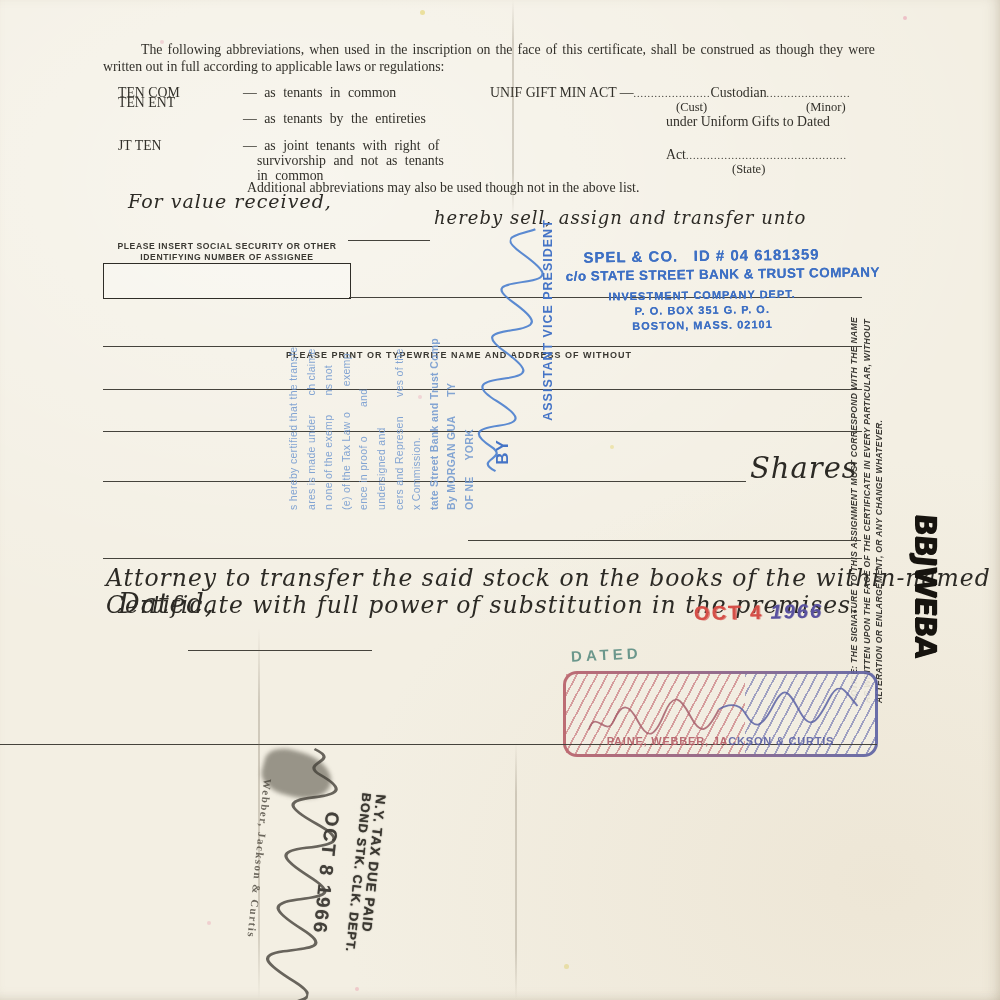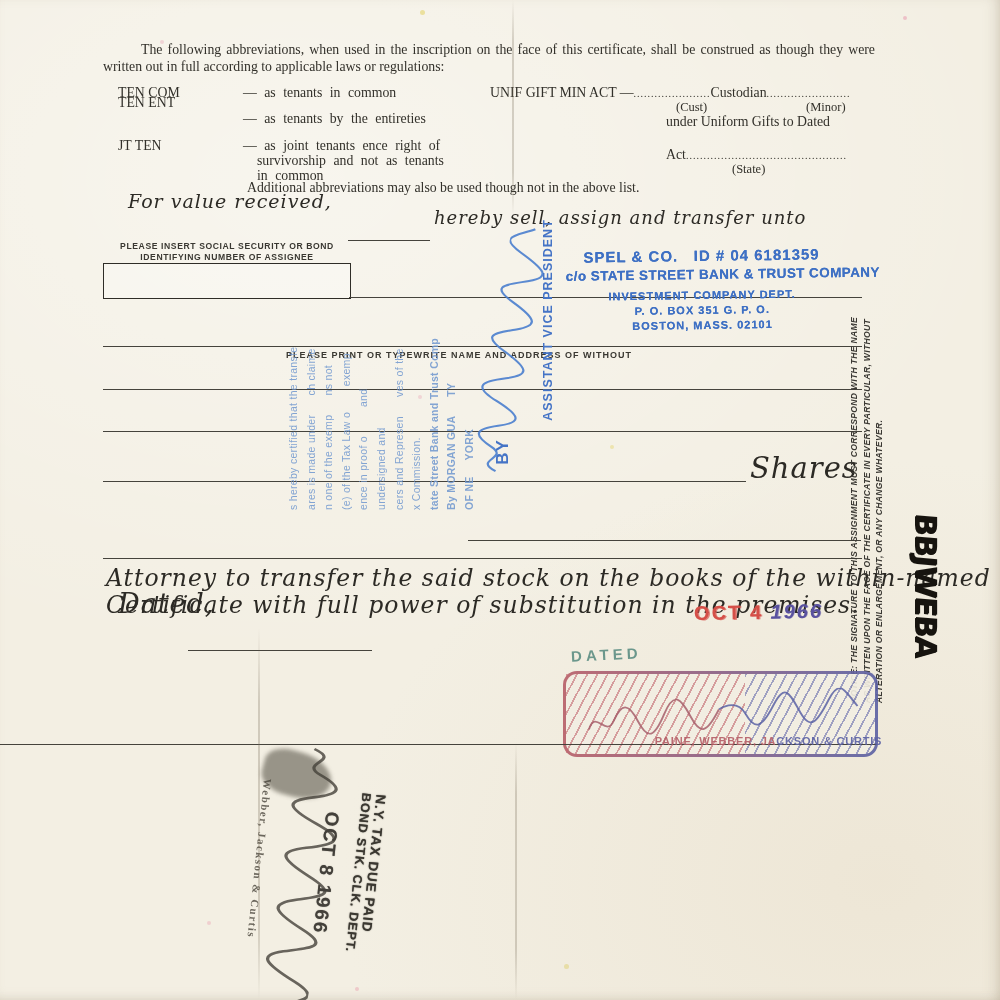--- a/index.html
+++ b/index.html
@@ -38,21 +38,21 @@
 
   <div class="t serif13" style="left:103px;top:41px;width:772px;text-indent:38px;text-align:justify;">The following abbreviations, when used in the inscription on the face of this certificate, shall be construed as though they were written out in full according to applicable laws or regulations:</div>
 
   <div class="t serif13" style="left:118px;top:84px;">TEN COM</div>
   <div class="t serif13 ws" style="left:243px;top:84px;">— as tenants in common</div>
 
   <div class="t serif13" style="left:118px;top:94px;">TEN ENT</div>
   <div class="t serif13 ws" style="left:243px;top:110px;">— as tenants by the entireties</div>
 
   <div class="t serif13" style="left:118px;top:137px;">JT TEN</div>
-  <div class="t serif13 ws" style="left:243px;top:137px;">— as joint tenants ence right of</div>
+  <div class="t serif13 ws" style="left:243px;top:137px;">— as joint tenants with right of</div>
   <div class="t serif13 ws" style="left:257px;top:152px;">survivorship and not as tenants</div>
   <div class="t serif13 ws" style="left:257px;top:167px;">in common</div>
 
   <div class="t serif13" style="left:490px;top:84px;width:390px;white-space:nowrap;">
     <span>UNIF GIFT MIN ACT —</span><span style="font-size:10px;letter-spacing:1px;">......................</span><span>Custodian</span><span style="font-size:10px;letter-spacing:1px;">........................</span>
   </div>
   <div class="t serif13" style="left:676px;top:99px;font-size:12.5px;">(Cust)</div>
   <div class="t serif13" style="left:806px;top:99px;font-size:12.5px;">(Minor)</div>
   <div class="t serif13" style="left:666px;top:113px;">under Uniform Gifts to Dated</div>
 
@@ -61,21 +61,21 @@
   </div>
   <div class="t serif13" style="left:732px;top:161px;font-size:12.5px;">(State)</div>
 
   <div class="t serif13" style="left:247px;top:179px;">Additional abbreviations may also be used though not in the above list.</div>
 
   <div class="t script" style="left:128px;top:190px;font-size:19px;">For value received,</div>
   <div class="rule" style="left:348px;top:240px;width:82px;"></div>
   <div class="t script" style="left:434px;top:207px;font-size:18px;">hereby sell, assign and transfer unto</div>
 
   <div class="t sc" style="left:103px;top:241px;width:248px;text-align:center;font-size:8.6px;line-height:10.8px;letter-spacing:.6px;">
-    <div>PLEASE INSERT SOCIAL SECURITY OR BOND</div>
+    <div>PLEASE INSERT SOCIAL SECURITY OR OTHER</div>
     <div>IDENTIFYING NUMBER OF ASSIGNEE</div>
   </div>
   <div class="t" style="left:103px;top:263px;width:246px;height:34px;border:1.6px solid #2f2d27;background:rgba(255,255,255,.25);"></div>
 
   <div class="t bluestamp" style="left:566px;top:247px;width:272px;transform:rotate(-.8deg);z-index:4;">
     <div style="font-size:15px;letter-spacing:1px;">SPEL &amp; CO.&nbsp;&nbsp;&nbsp;ID # 04 6181359</div>
     <div style="font-size:13.5px;letter-spacing:.4px;margin-top:3px;">c/o STATE STREET BANK &amp; TRUST COMPANY</div>
     <div style="font-size:11px;letter-spacing:1px;margin-top:7px;">INVESTMENT COMPANY DEPT.</div>
     <div style="font-size:11px;letter-spacing:1px;margin-top:3px;">P. O. BOX 351 G. P. O.</div>
     <div style="font-size:11px;letter-spacing:1px;margin-top:3px;">BOSTON, MASS. 02101</div>
@@ -112,21 +112,21 @@
       <div class="hatch" style="left:0;width:58%;background:repeating-linear-gradient(118deg, rgba(190,90,100,.6) 0 1.7px, transparent 1.7px 9px);"></div>
       <div class="hatch" style="left:58%;right:0;background:repeating-linear-gradient(118deg, rgba(90,96,168,.6) 0 1.7px, transparent 1.7px 9px);"></div>
     </div>
   </div>
   <div class="t" style="left:585px;top:694px;width:275px;height:42px;transform:rotate(-3deg);z-index:6;">
     <svg width="100%" height="100%" viewBox="0 0 250 44" preserveAspectRatio="none">
       <path d="M3 30 C 10 8, 18 40, 26 22 S 40 4, 48 24 S 62 42, 72 18 S 88 2, 96 22 S 110 40, 122 16" fill="none" stroke="#a75f6b" stroke-width="1.8" opacity=".85"></path>
       <path d="M122 16 S 138 4, 146 22 S 160 38, 172 14 S 188 6, 196 24 S 210 36, 222 12 S 238 6, 248 20" fill="none" stroke="#5b61a4" stroke-width="1.8" opacity=".85"></path>
     </svg>
   </div>
-  <div class="t" style="left:563px;top:735px;width:315px;text-align:center;font-family:'Liberation Sans',sans-serif;font-weight:bold;font-size:11px;letter-spacing:.8px;white-space:nowrap;z-index:6;opacity:.9;padding-left:48px;">
+  <div class="t" style="left:563px;top:735px;width:315px;text-align:center;font-family:'Liberation Sans',sans-serif;font-weight:bold;font-size:11px;letter-spacing:.8px;white-space:nowrap;z-index:6;opacity:.9;">
     <span style="color:#b55f68;">PAINE, WEBBER, JA</span><span style="color:#5b61a4;">CKSON &amp; CURTIS</span>
   </div>
 
   <div class="t notice" style="left:633px;top:448px;width:470px;height:40px;transform:rotate(-90deg);text-align:left;">
     <div>NOTICE: THE SIGNATURE TO THIS ASSIGNMENT MUST CORRESPOND WITH THE NAME</div>
     <div>AS WRITTEN UPON THE FACE OF THE CERTIFICATE IN EVERY PARTICULAR, WITHOUT</div>
     <div>ALTERATION OR ENLARGEMENT, OR ANY CHANGE WHATEVER.</div>
   </div>
 
   <div class="t certcol" style="left:252px;top:283px;width:260px;height:194px;transform:rotate(-90deg);z-index:3;">

